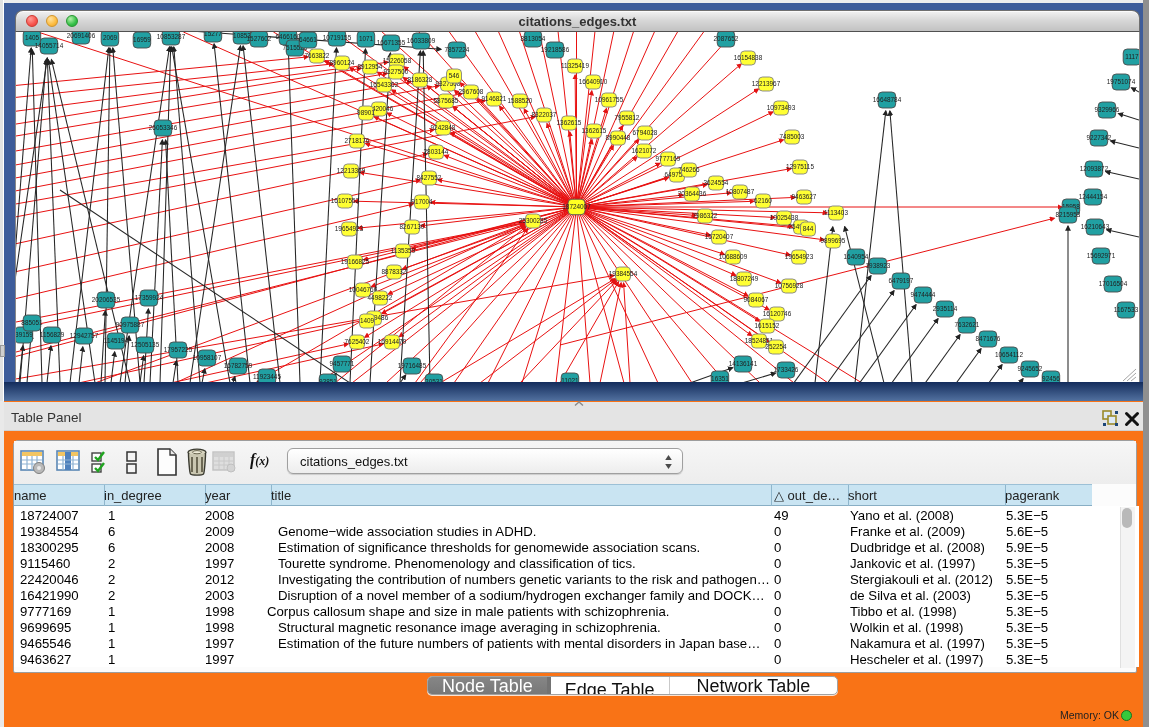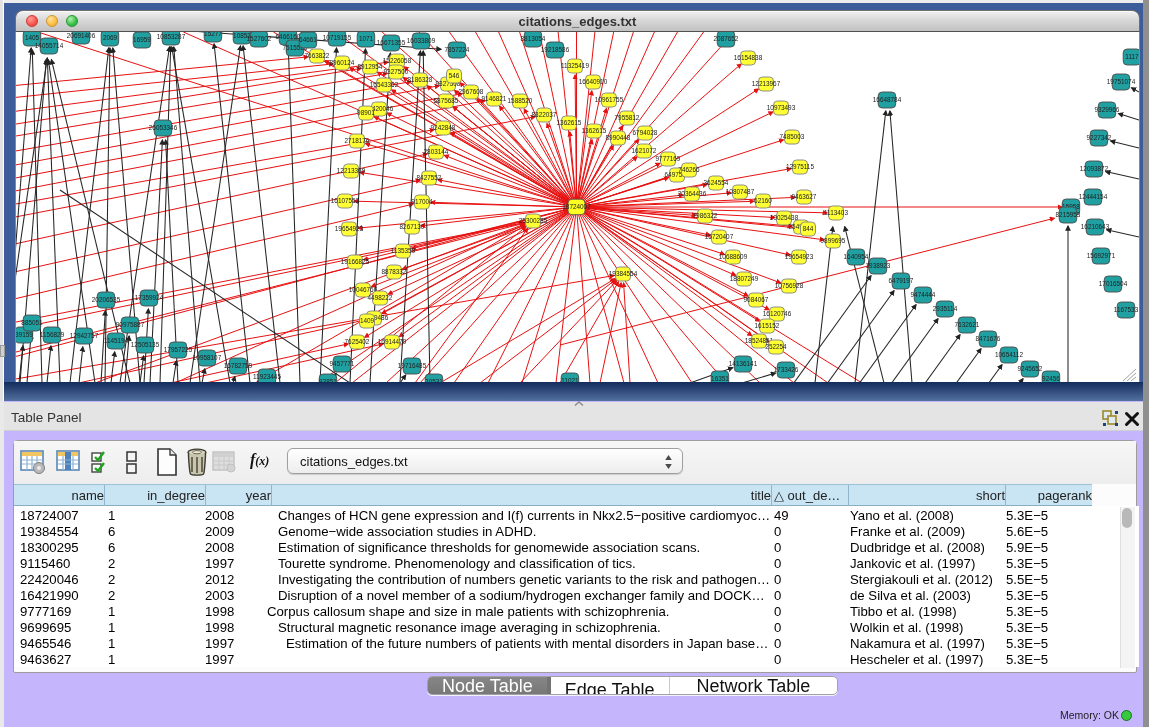--- a/index.html
+++ b/index.html
@@ -9,29 +9,29 @@
 #blueband{left:4px;top:382px;width:1139px;height:19px;background:linear-gradient(#132c5c,#52719f)}
 #rightstrip{left:1143px;top:0;width:6px;height:727px;background:#8f8f8f}
 #leftstrip{left:0;top:0;width:4px;height:401px;background:#e2e2e2;border-right:1px solid #fff}
 #win{left:15px;top:10px;width:1125px;height:373px}
 #titlebar{left:0;top:0;width:1125px;height:22px;border-radius:8px 8px 0 0;
  background:linear-gradient(#f2f2f2,#d8d8d8 45%,#c2c2c2);border:1px solid #6f6f6f;border-bottom:1px solid #515151;
  box-shadow:inset 0 1px 0 #fbfbfb}
 #title{left:0;top:3.5px;width:1125px;text-align:center;font-size:13px;font-weight:600;color:#333}
 .tl{width:12px;height:12px;border-radius:50%;top:5.1px}
 #canvas{left:0;top:22px;width:1125px;height:350px;background:#fff;border-left:1px solid #888;border-right:1px solid #888}
-#tpanel{left:4px;top:401px;width:1139px;height:326px;background:#c4b5fd}
+#tpanel{left:4px;top:401px;width:1139px;height:326px;background:#f97316}
 #tphead{left:0px;top:1px;width:1139px;height:29px;background:#e4e4e4;border-bottom:1px solid #d0d0d0}
 #tptitle{left:7px;top:8px;font-size:13.5px;color:#333}
 #innerpanel{left:9px;top:39px;width:1124px;height:233px;background:#fcfcfc;border:1px solid #9d9d9d;border-radius:5px 5px 2px 2px}
 #toolbar{left:10px;top:40px;width:1122px;height:43px;background:linear-gradient(#f6f6f6,#ededed)}
 #ddown{left:283px;top:47px;width:396px;height:26px;background:linear-gradient(#fff,#ededed);border:1px solid #9f9f9f;border-radius:6px;box-shadow:0 1px 1px rgba(0,0,0,.15)}
 #ddtext{left:12px;top:5px;font-size:13px;color:#111}
 #thead{left:10px;top:83px;width:1078px;height:22px;background:#c9e4f2;border-top:1px solid #9cc0d6;border-bottom:1px solid #88aec4}
-.hcell{top:3px;font-size:13px;color:#222;text-align:right;position:absolute}
+.hcell{top:3px;font-size:13px;color:#222;text-align:left;position:absolute}
 .hsep{top:0;width:1px;height:22px;background:#8fb6cc;position:absolute}
 #tbody{left:10px;top:105px;width:1125px;height:161px;background:#fff}
 .trow{position:absolute;left:0;width:1149px;height:16px;font-size:13.2px;color:#000}
 .trow span{position:absolute;top:1px;white-space:pre}
 #tabs{left:423px;top:275px;height:19px;border:1px solid #a2a2a2;border-radius:5px;background:#fff;
  box-shadow:0 1px 0 rgba(255,255,255,.8);overflow:hidden;display:flex}
 .tab{font-size:18px;color:#111;padding:1px 13px 0;line-height:17px}
 .tabsel{background:linear-gradient(#868686,#787878);color:#fff}
 #memtxt{left:1056px;top:308px;font-size:10.5px;color:#222}
 #memdot{left:1117px;top:309px;width:11px;height:11px;border-radius:50%;background:#35c93c;border:1px solid #1c6e20}
@@ -634,21 +634,20 @@
       <div class="hsep" style="left:991px"></div>
      <span class="hcell" style="left:991px;width:87px">pagerank</span>
   </div>
   <div class="abs" id="tbody"></div>
   <div class="abs" style="left:1116px;top:106px;width:15px;height:161px;background:#f4f4f4;border-left:1px solid #e0e0e0"></div>
   <div class="abs" style="left:1118px;top:107px;width:10px;height:20px;background:#b9b9b9;border-radius:5px"></div>
   <div class="trow" style="top:106px">
       <span style="left:16px">18724007</span>
       <span style="left:104px">1</span>
       <span style="left:201px">2008</span>
-      <span style="left:274px;width:491px;overflow:hidden">Changes of HCN gene expression and I(f) currents in Nkx2.5−positive cardiomyoc…</span>
       <span style="left:770px">49</span>
       <span style="left:846px">Yano et al. (2008)</span>
       <span style="left:1002px">5.3E−5</span>
     </div>
 <div class="trow" style="top:122px">
       <span style="left:16px">19384554</span>
       <span style="left:104px">6</span>
       <span style="left:201px">2009</span>
       <span style="left:274px;width:491px;overflow:hidden">Genome−wide association studies in ADHD.</span>
       <span style="left:770px">0</span>
@@ -706,21 +705,21 @@
       <span style="left:201px">1998</span>
       <span style="left:274px;width:491px;overflow:hidden">Structural magnetic resonance image averaging in schizophrenia.</span>
       <span style="left:770px">0</span>
       <span style="left:846px">Wolkin et al. (1998)</span>
       <span style="left:1002px">5.3E−5</span>
     </div>
 <div class="trow" style="top:234px">
       <span style="left:16px">9465546</span>
       <span style="left:104px">1</span>
       <span style="left:201px">1997</span>
-      <span style="left:282px;width:491px;overflow:hidden">Estimation of the future numbers of patients with mental disorders in Japan base…</span>
+      <span style="left:274px;width:491px;overflow:hidden">Estimation of the future numbers of patients with mental disorders in Japan base…</span>
       <span style="left:770px">0</span>
       <span style="left:846px">Nakamura et al. (1997)</span>
       <span style="left:1002px">5.3E−5</span>
     </div>
 <div class="trow" style="top:250px">
       <span style="left:16px">9463627</span>
       <span style="left:104px">1</span>
       <span style="left:201px">1997</span>
       <span style="left:770px">0</span>
       <span style="left:846px">Hescheler et al. (1997)</span>

